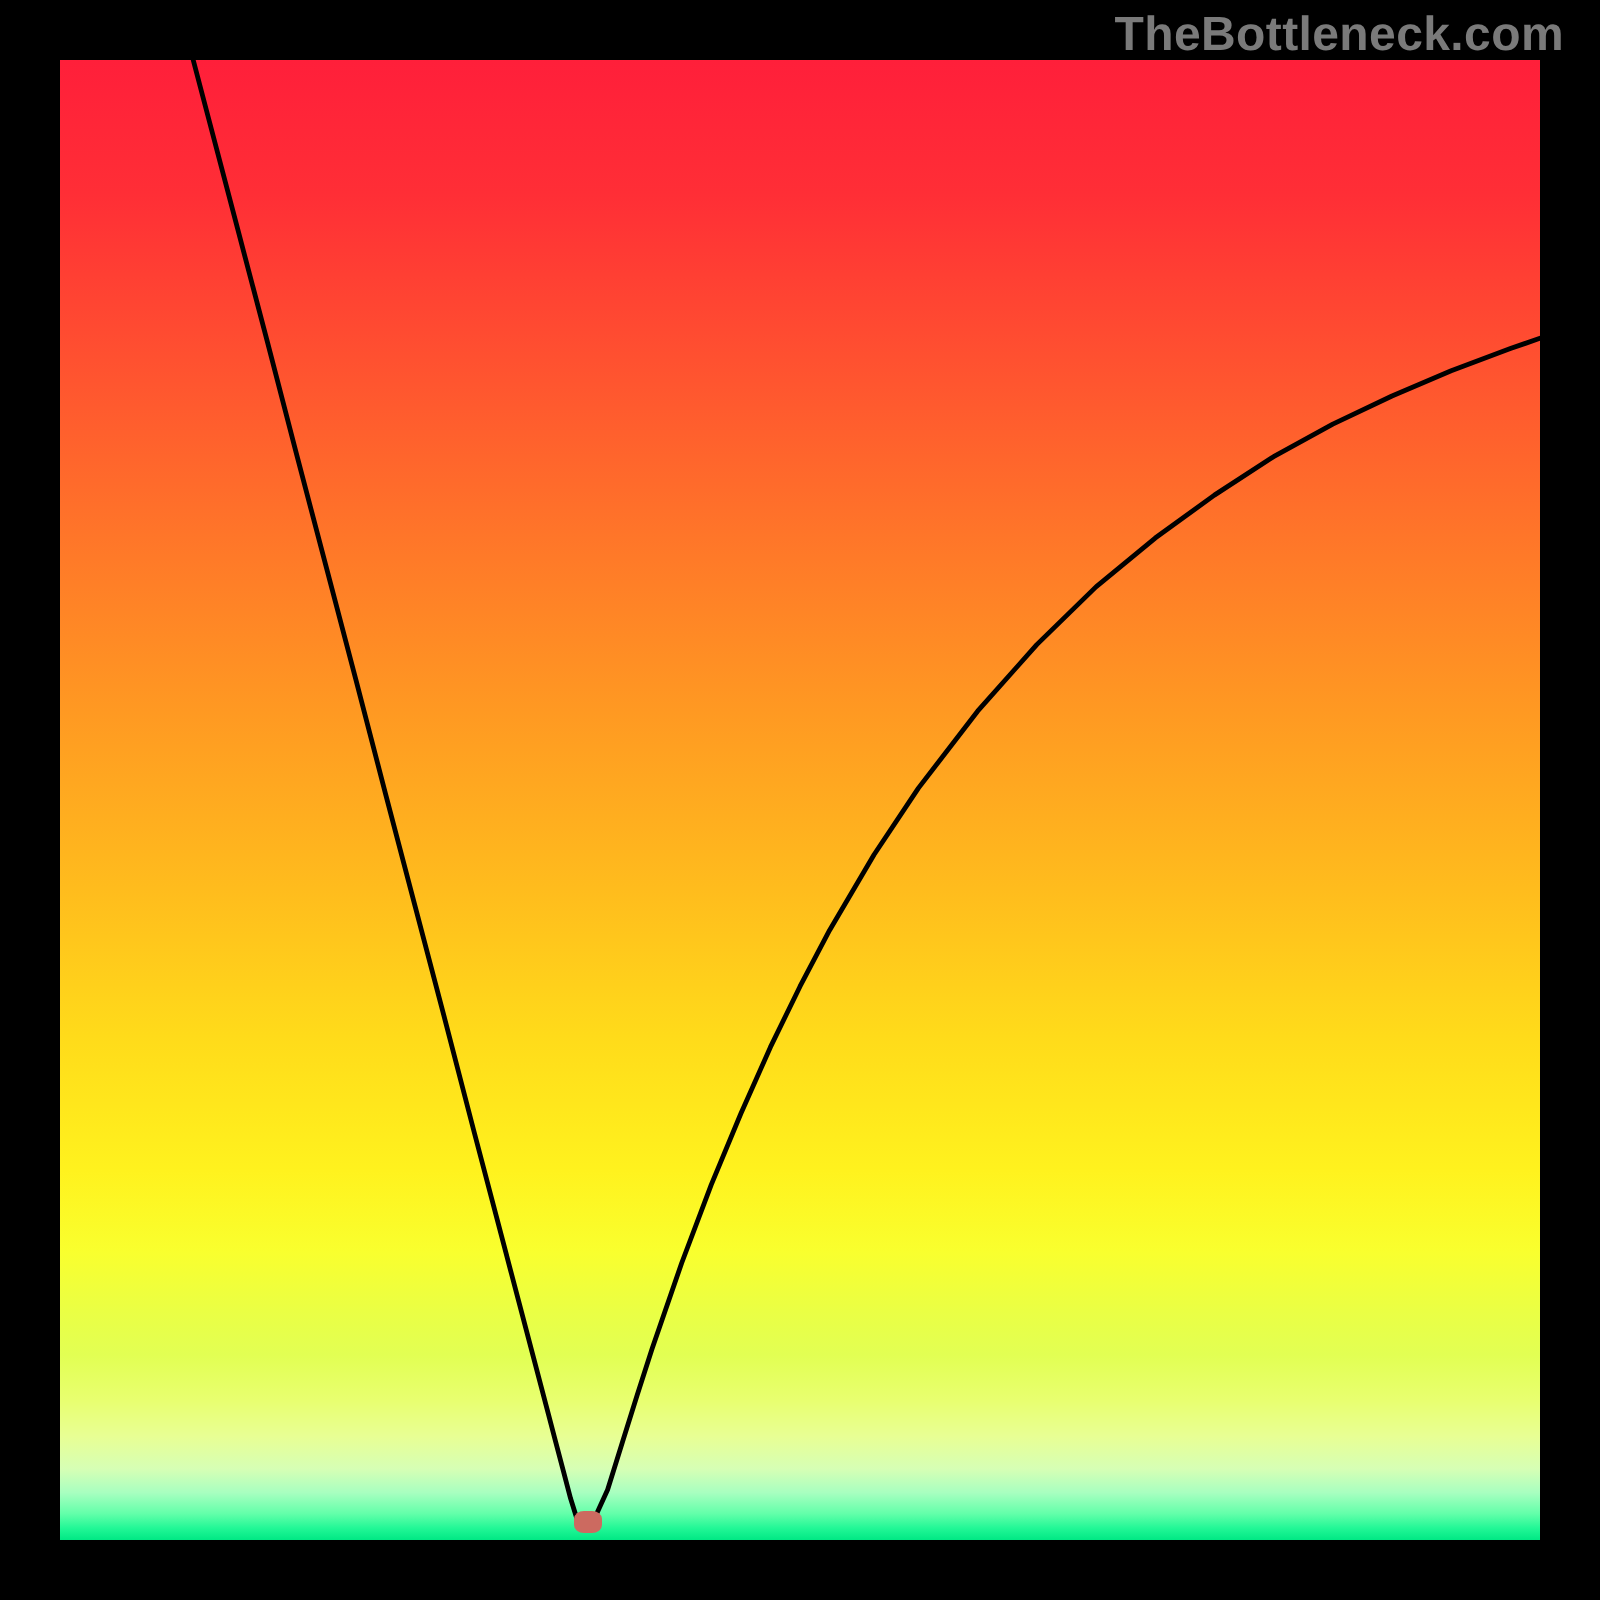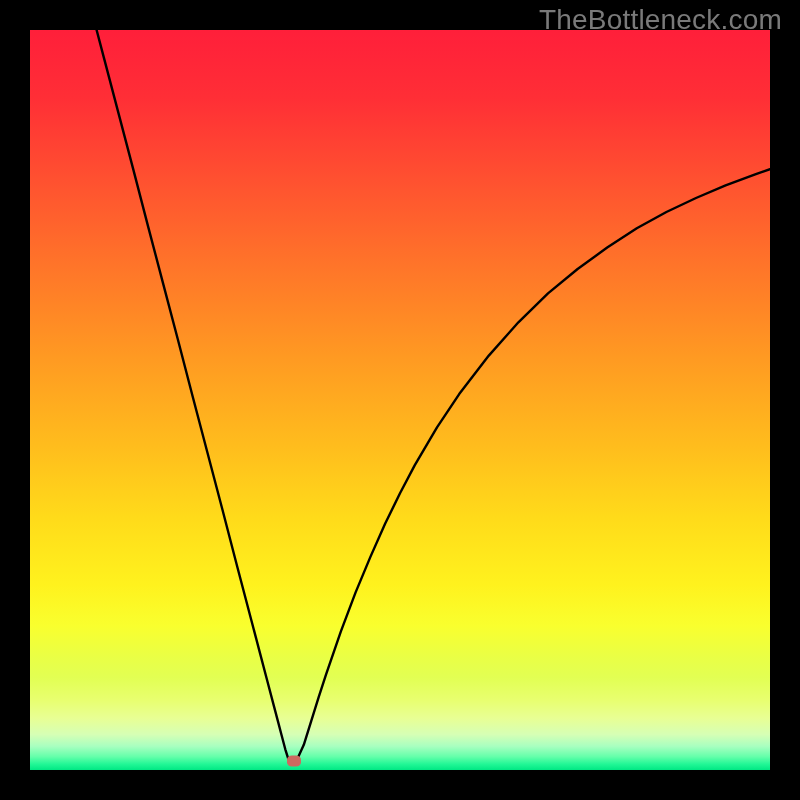--- a/index.html
+++ b/index.html
@@ -9,22 +9,22 @@
     background: #000;
     position: relative;
     font-family: Arial, Helvetica, sans-serif;
     overflow: hidden;
   }
   .watermark {
     position: absolute;
     top: 4px;
     right: 18px;
     color: #7a7a7a;
-    font-size: 28px;
-    font-weight: 400;
+    font-size: 24px;
+    font-weight: 700;
     letter-spacing: 0.2px;
     z-index: 10;
   }
   .plot {
     position: absolute;
     left: 30px;
     top: 30px;
     width: 740px;
     height: 740px;
   }

